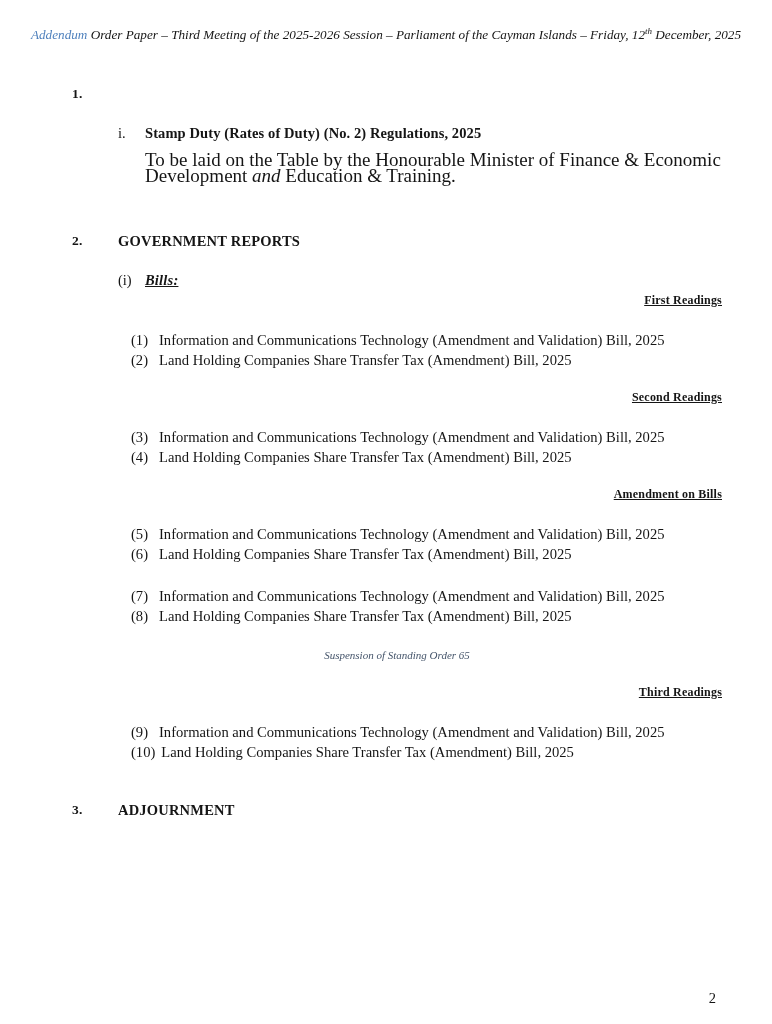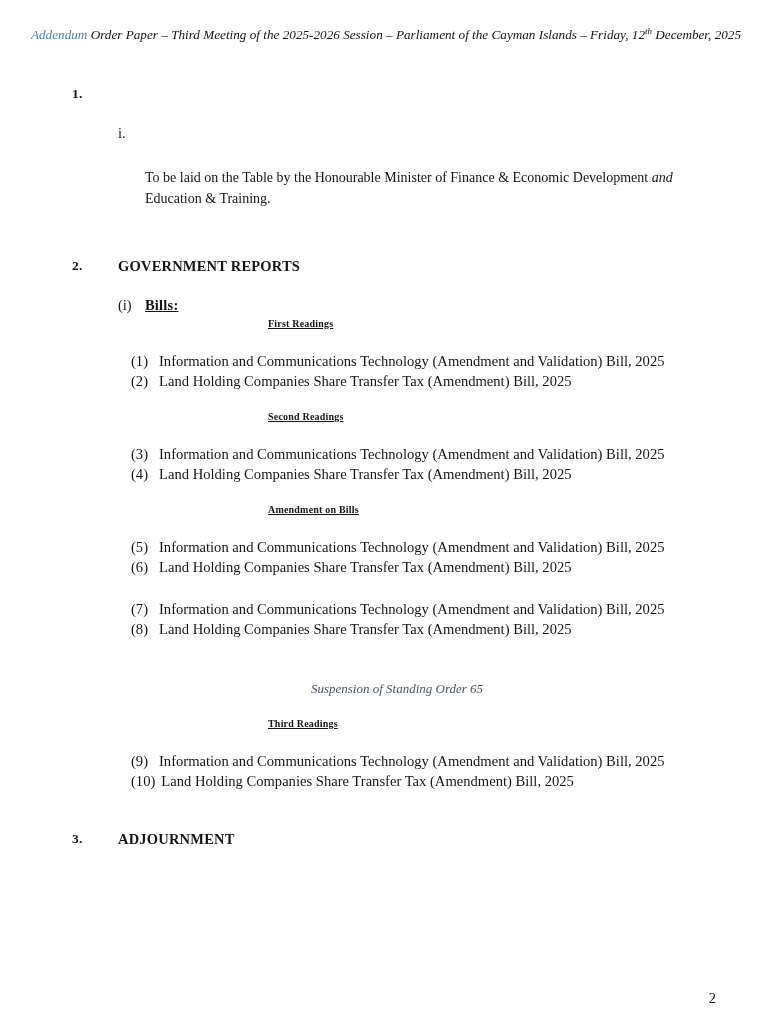--- a/index.html
+++ b/index.html
@@ -41,61 +41,62 @@
     display: flex;
     margin-left: 46px;
     margin-top: 23px;
     font-size: 14.5px;
   }
   .subitem-row .num { width: 27px; flex: 0 0 27px; }
   .subitem-row .ttl { font-weight: bold; letter-spacing: 0.1px; }
 
   .paragraph {
     margin-left: 73px;
-    margin-top: 25px;
-    font-size: 14px;
-    line-height: 21px;
+    margin-top: 10px;
+    font-size: 19px;
+    line-height: 16px;
     max-width: 586px;
   }
   .italic { font-style: italic; }
 
   .bills-row {
     display: flex;
     margin-left: 46px;
     margin-top: 22px;
     font-size: 14.5px;
   }
   .bills-row .num { width: 27px; flex: 0 0 27px; }
-  .bills-row .lbl { font-weight: bold; text-decoration: underline; letter-spacing: 0.2px; }
+  .bills-row .lbl { font-weight: bold; text-decoration: underline; letter-spacing: 0.2px; font-style: italic; }
 
   .group-heading {
     margin-left: 196px;
     margin-top: 4px;
     font-weight: bold;
-    font-size: 10px;
+    font-size: 12px;
     text-decoration: underline;
     letter-spacing: 0.2px;
+    text-align: right;
   }
   .group-heading.spaced { margin-top: 20px; }
 
   .bill-list { margin-top: 22px; }
   .bill-item {
     display: flex;
     margin-left: 59px;
     font-size: 14.6px;
     line-height: 20px;
   }
   .bill-item .bnum { min-width: 22px; margin-right: 6px; }
 
   .suspension-note {
-    margin-top: 40px;
+    margin-top: 20px;
     text-align: center;
     font-style: italic;
     color: #44546a;
-    font-size: 13px;
+    font-size: 11px;
     line-height: 19px;
   }
 
   .page-number {
     position: absolute;
     right: 56px;
     bottom: 17px;
     font-size: 14.5px;
   }
 </style>
@@ -109,20 +110,21 @@
   </div>
 
   <div class="content">
 
     <div class="section-row sec1">
       <span class="num">1.</span>
     </div>
 
     <div class="subitem-row">
       <span class="num">i.</span>
+      <span class="ttl">Stamp Duty (Rates of Duty) (No. 2) Regulations, 2025</span>
     </div>
 
     <div class="paragraph">
       <span>To be laid on the Table by the Honourable Minister of Finance &amp; Economic Development </span><span class="italic">and</span><span> Education &amp; Training.</span>
     </div>
 
     <div class="section-row sec2">
       <span class="num">2.</span>
       <span>GOVERNMENT REPORTS</span>
     </div>

